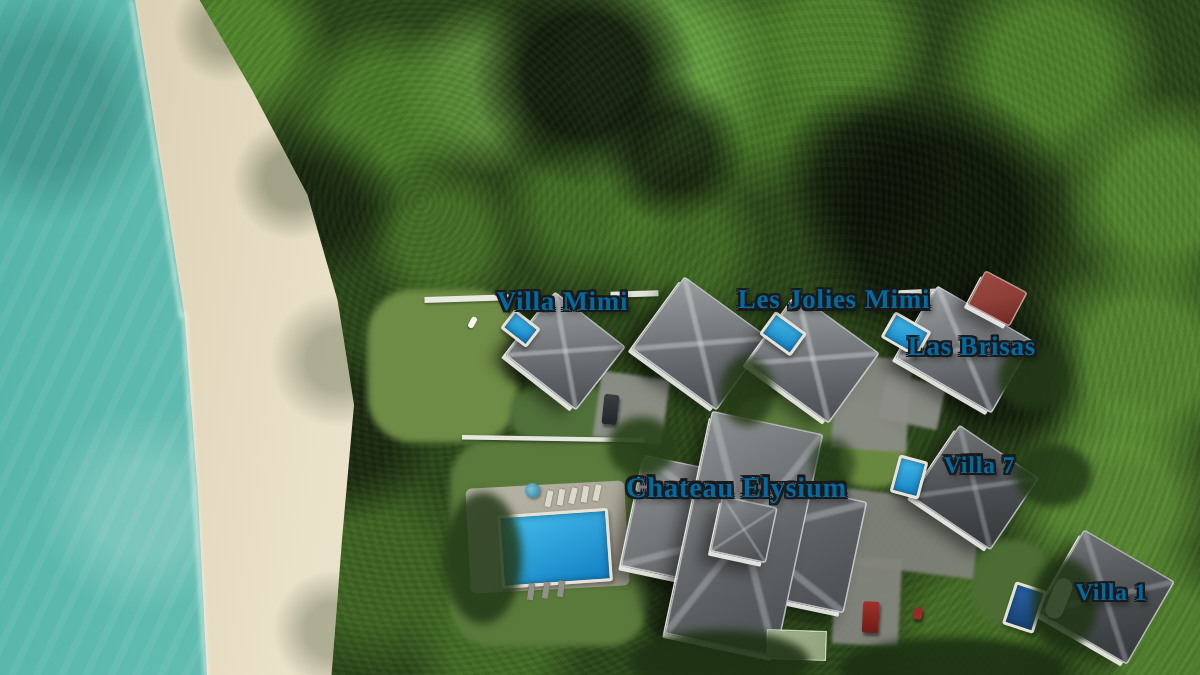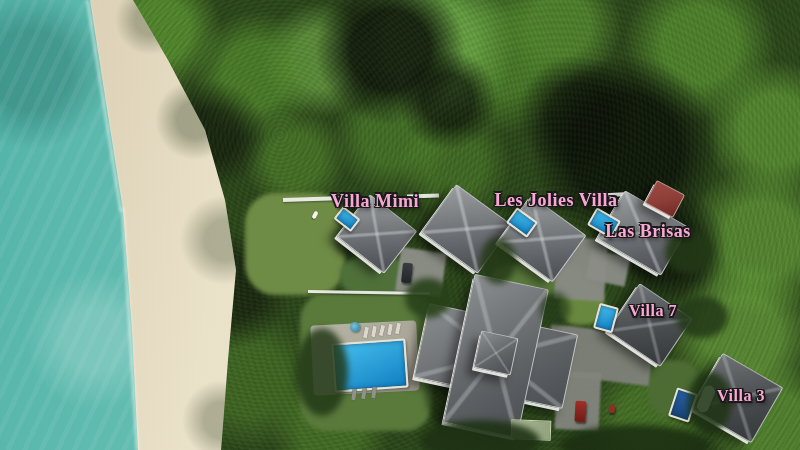--- a/index.html
+++ b/index.html
@@ -106,21 +106,21 @@
   .lounger.dk { background:#8f9288; }
   .umbrella { position:absolute; z-index:8; width:10px; height:10px; border-radius:50%;
     background:radial-gradient(circle at 40% 40%, #7fc2d4, #3e8fae 70%); box-shadow:1px 1px 2px rgba(0,0,0,.4); }
   .person { position:absolute; z-index:8; width:4px; height:8px; background:#f5f4ee; border-radius:2px; box-shadow:0 1px 1px rgba(0,0,0,.4); }
   .awning { position:absolute; z-index:7; background:linear-gradient(90deg,#a9b895,#93a37e); border:1px solid #c9d4b8; }
   .roundwall { position:absolute; z-index:7; background:#dedcd4; border-radius:6px; box-shadow:1px 1px 2px rgba(0,0,0,.4); }
   .tree { position:absolute; z-index:9; border-radius:50%; filter:blur(3px); }
   
   .villa-label {
     position:absolute; z-index:20; transform:translate(-50%,-50%);
-    color:#f9a8d4; font-weight:700; white-space:nowrap; letter-spacing:.5px; font-size:18px;
+    color:#0369a1; font-weight:700; white-space:nowrap; letter-spacing:.5px; font-size:18px;
     text-shadow:
       -1.5px -1.5px 0 #1a1a1a, 1.5px -1.5px 0 #1a1a1a, -1.5px 1.5px 0 #1a1a1a, 1.5px 1.5px 0 #1a1a1a,
       0 -1.5px 0 #1a1a1a, 0 1.5px 0 #1a1a1a, -1.5px 0 0 #1a1a1a, 1.5px 0 0 #1a1a1a,
       2px 3px 4px rgba(0,0,0,.7);
   }
   .villa-label.lg { font-size:19px; }
   .villa-label.sm { font-size:16px; }
 </style>
 </head>
 <body>
@@ -198,17 +198,18 @@
   <div class="tree" style="left:480px;top:238px;width:36px;height:46px;background:rgba(36,58,24,.85);"></div>
   <div class="tree" style="left:665px;top:230px;width:48px;height:44px;background:rgba(34,56,22,.9);"></div>
   <div class="tree" style="left:676px;top:296px;width:52px;height:42px;background:rgba(34,56,22,.85);"></div>
   <div class="tree" style="left:688px;top:372px;width:44px;height:60px;background:rgba(30,52,20,.85);"></div>
   <div class="tree" style="left:296px;top:328px;width:52px;height:88px;background:rgba(34,56,22,.85);"></div>
   <div class="tree" style="left:420px;top:420px;width:120px;height:42px;background:rgba(30,50,20,.9);"></div>
   <div class="tree" style="left:560px;top:425px;width:150px;height:42px;background:rgba(28,48,18,.9);"></div>
   <div class="tree" style="left:540px;top:292px;width:30px;height:34px;background:rgba(36,58,24,.7);"></div>
 
   <div class="villa-label" style="left:375px;top:201px;">Villa Mimi</div>
-  <div class="villa-label" style="left:556px;top:200px;">Les Jolies Villa</div>
+  <div class="villa-label" style="left:556px;top:200px;">Les Jolies Mimi</div>
   <div class="villa-label" style="left:648px;top:231px;text-align:center;">Las Brisas</div>
+  <div class="villa-label lg" style="left:491px;top:326px;">Chateau Elysium</div>
   <div class="villa-label sm" style="left:653px;top:311px;">Villa 7</div>
-  <div class="villa-label sm" style="left:741px;top:396px;">Villa 3</div>
+  <div class="villa-label sm" style="left:741px;top:396px;">Villa 1</div>
 </div>
 
 </body></html>

